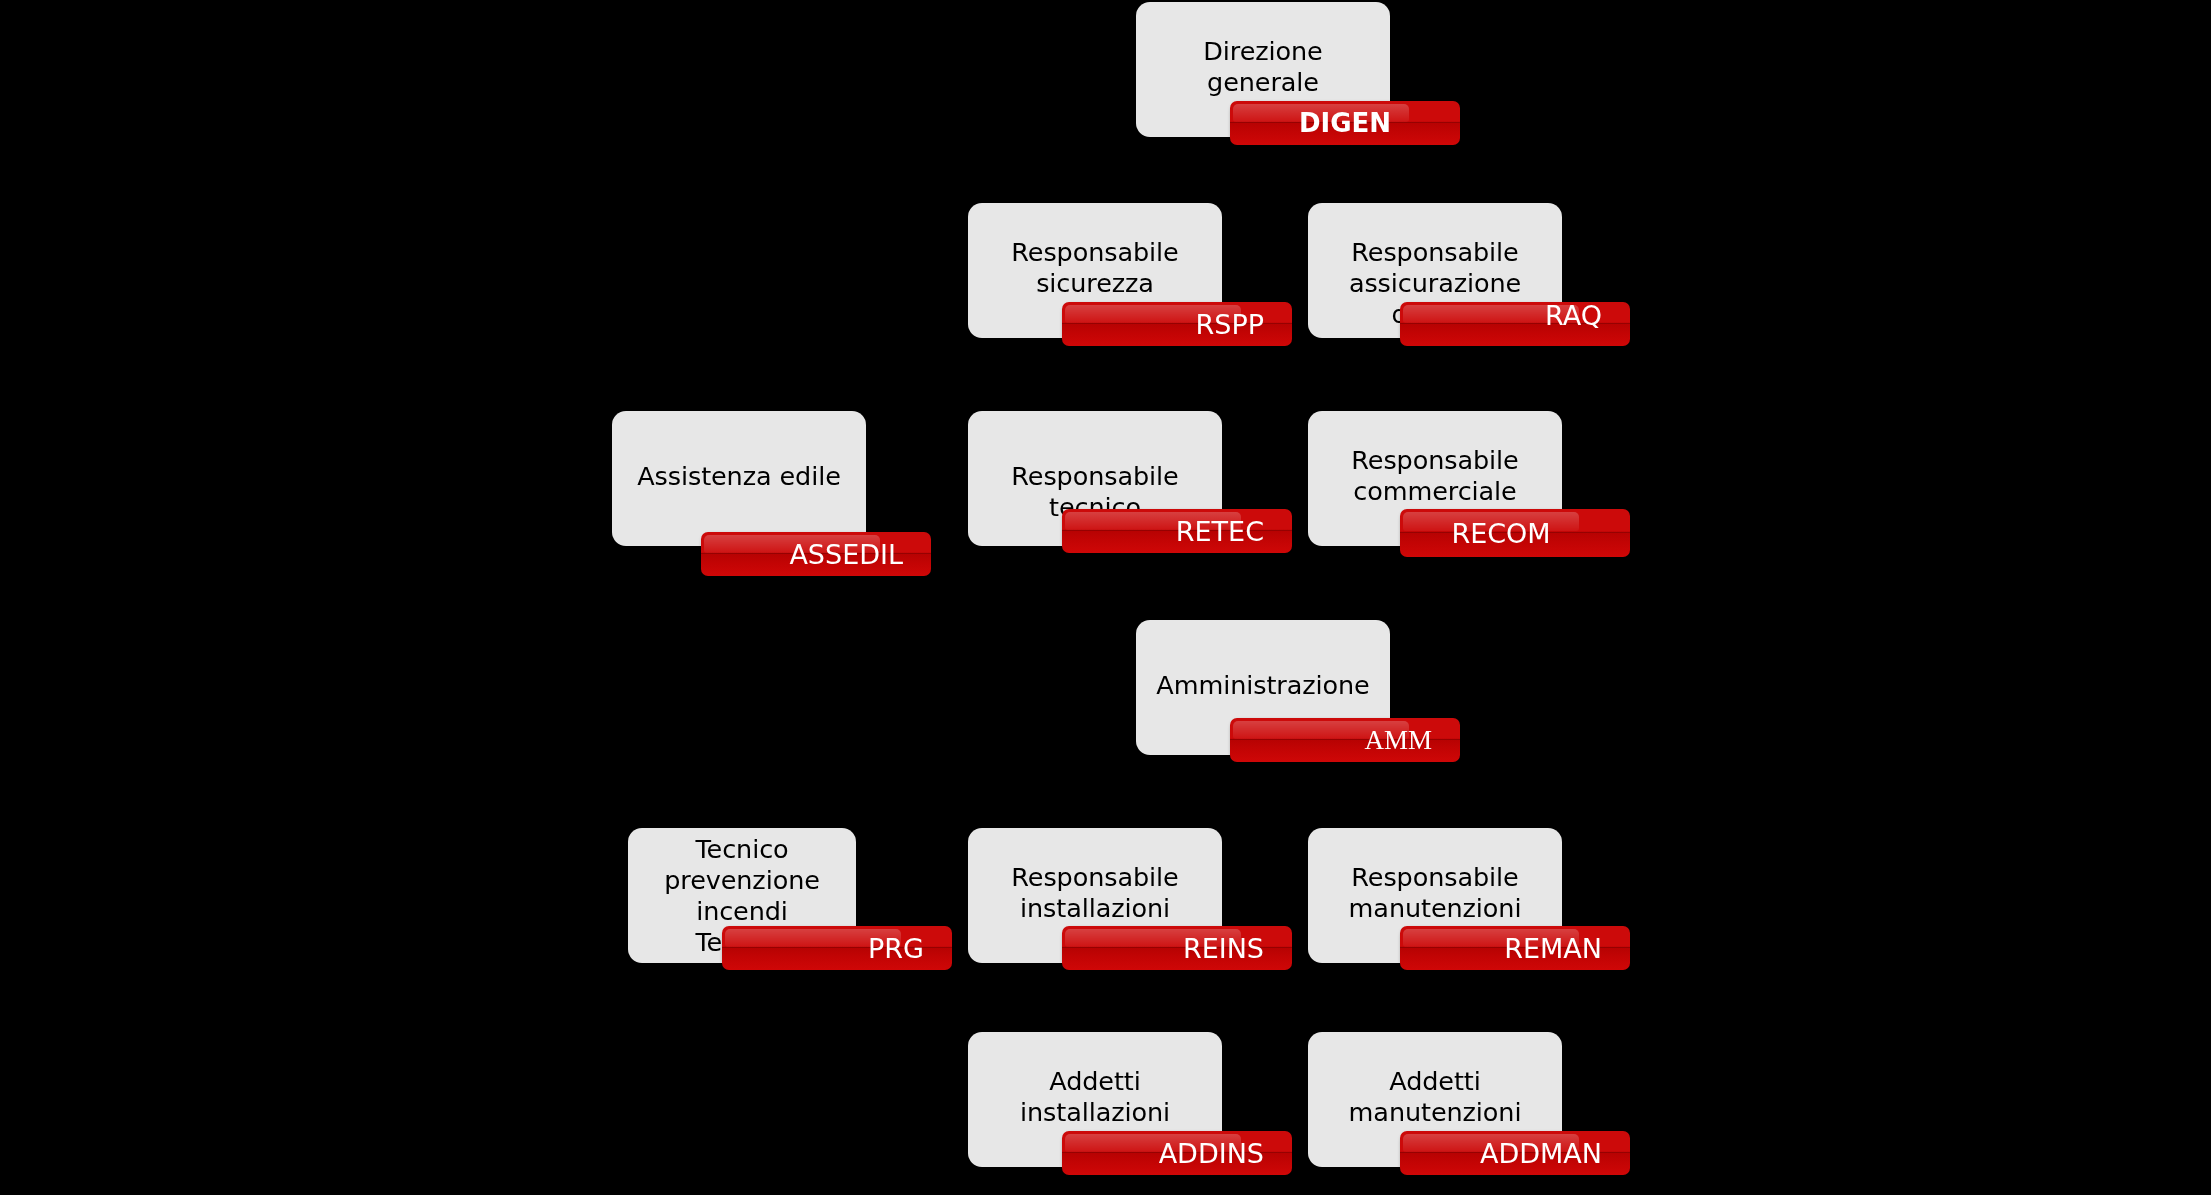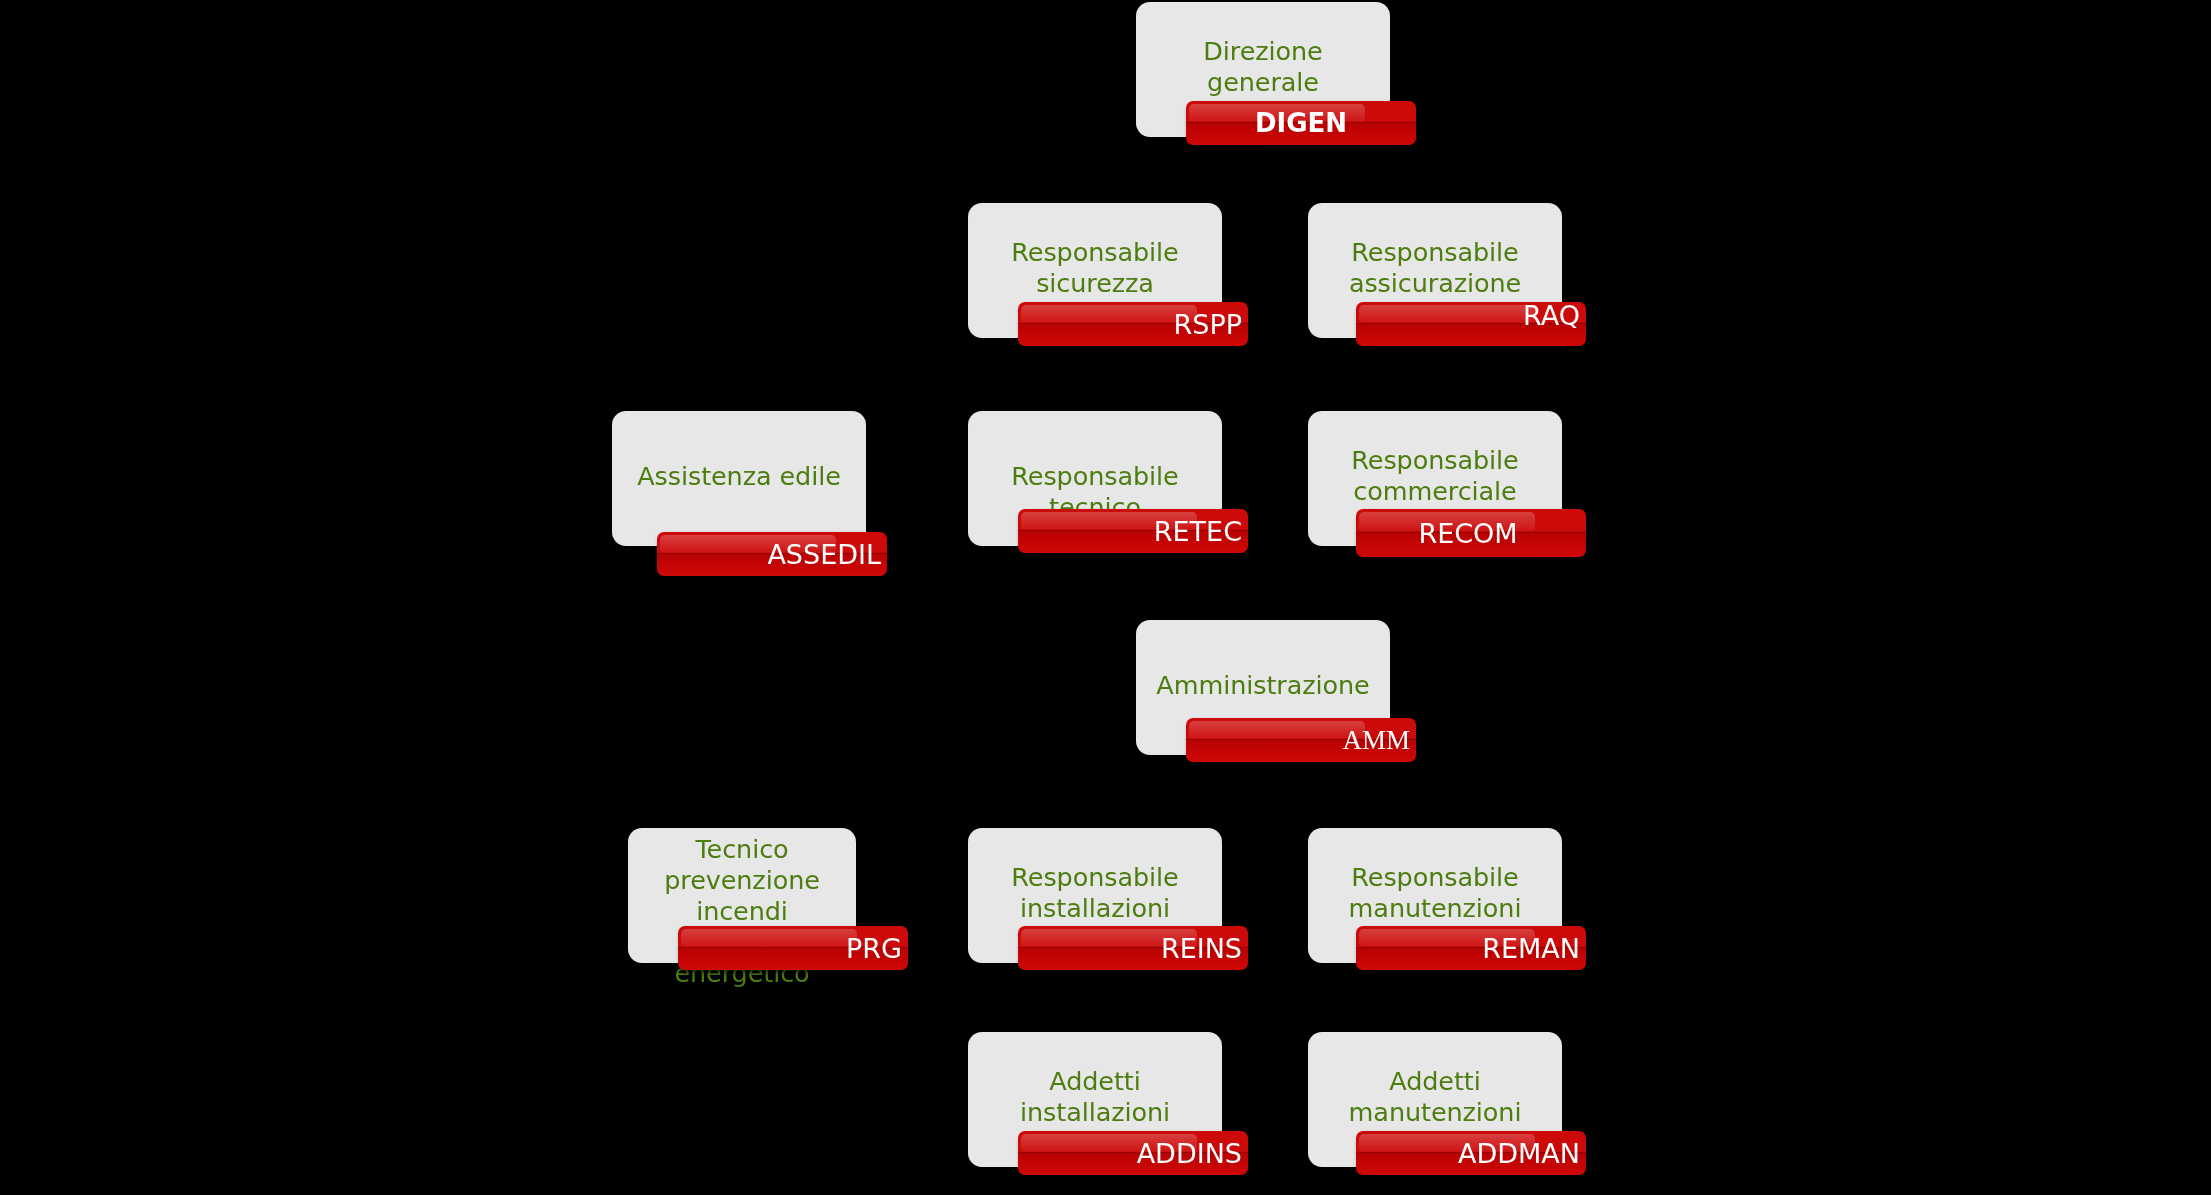--- a/index.html
+++ b/index.html
@@ -38,21 +38,21 @@
     background: #e7e7e7;
     border-radius: 14px;
     box-shadow: 2px 3px 5px rgba(0,0,0,0.55);
   }
 
   .node-title {
     position: absolute;
     left: 0;
     right: 0;
     text-align: center;
-    color: #4d7c0f;
+    color: #000000;
     font-size: 25.5px;
     line-height: 31px;
     letter-spacing: -0.1px;
     white-space: pre-line;
     padding: 0 4px;
     box-sizing: border-box;
   }
 
   
   .node-badge {
@@ -61,20 +61,21 @@
     border-radius: 7px;
     background:
       linear-gradient(to bottom,
         #cc0a0a 0%,
         #cc0a0a 46%,
         #b60202 48%,
         #c20404 70%,
         #cf0707 100%);
     box-shadow: 2px 3px 4px rgba(0,0,0,0.6);
     overflow: hidden;
+    margin-left: 44px;
   }
   
   .node-badge::before {
     content: "";
     position: absolute;
     left: 3px;
     top: 3px;
     right: 22%;
     height: 40%;
     border-radius: 5px 5px 3px 3px;
@@ -93,21 +94,21 @@
 
   .badge-text {
     position: relative;
     z-index: 2;
     display: block;
     color: #ffffff;
     font-size: 27px;
     line-height: 1;
     white-space: nowrap;
     text-align: right;
-    padding-right: 6px;
+    padding-right: 28px;
   }
   .badge-align-center .badge-text {
     text-align: center;
     padding-right: 0;
     font-weight: bold;
     font-size: 26px;
   }
 </style>
 </head>
 <body>

